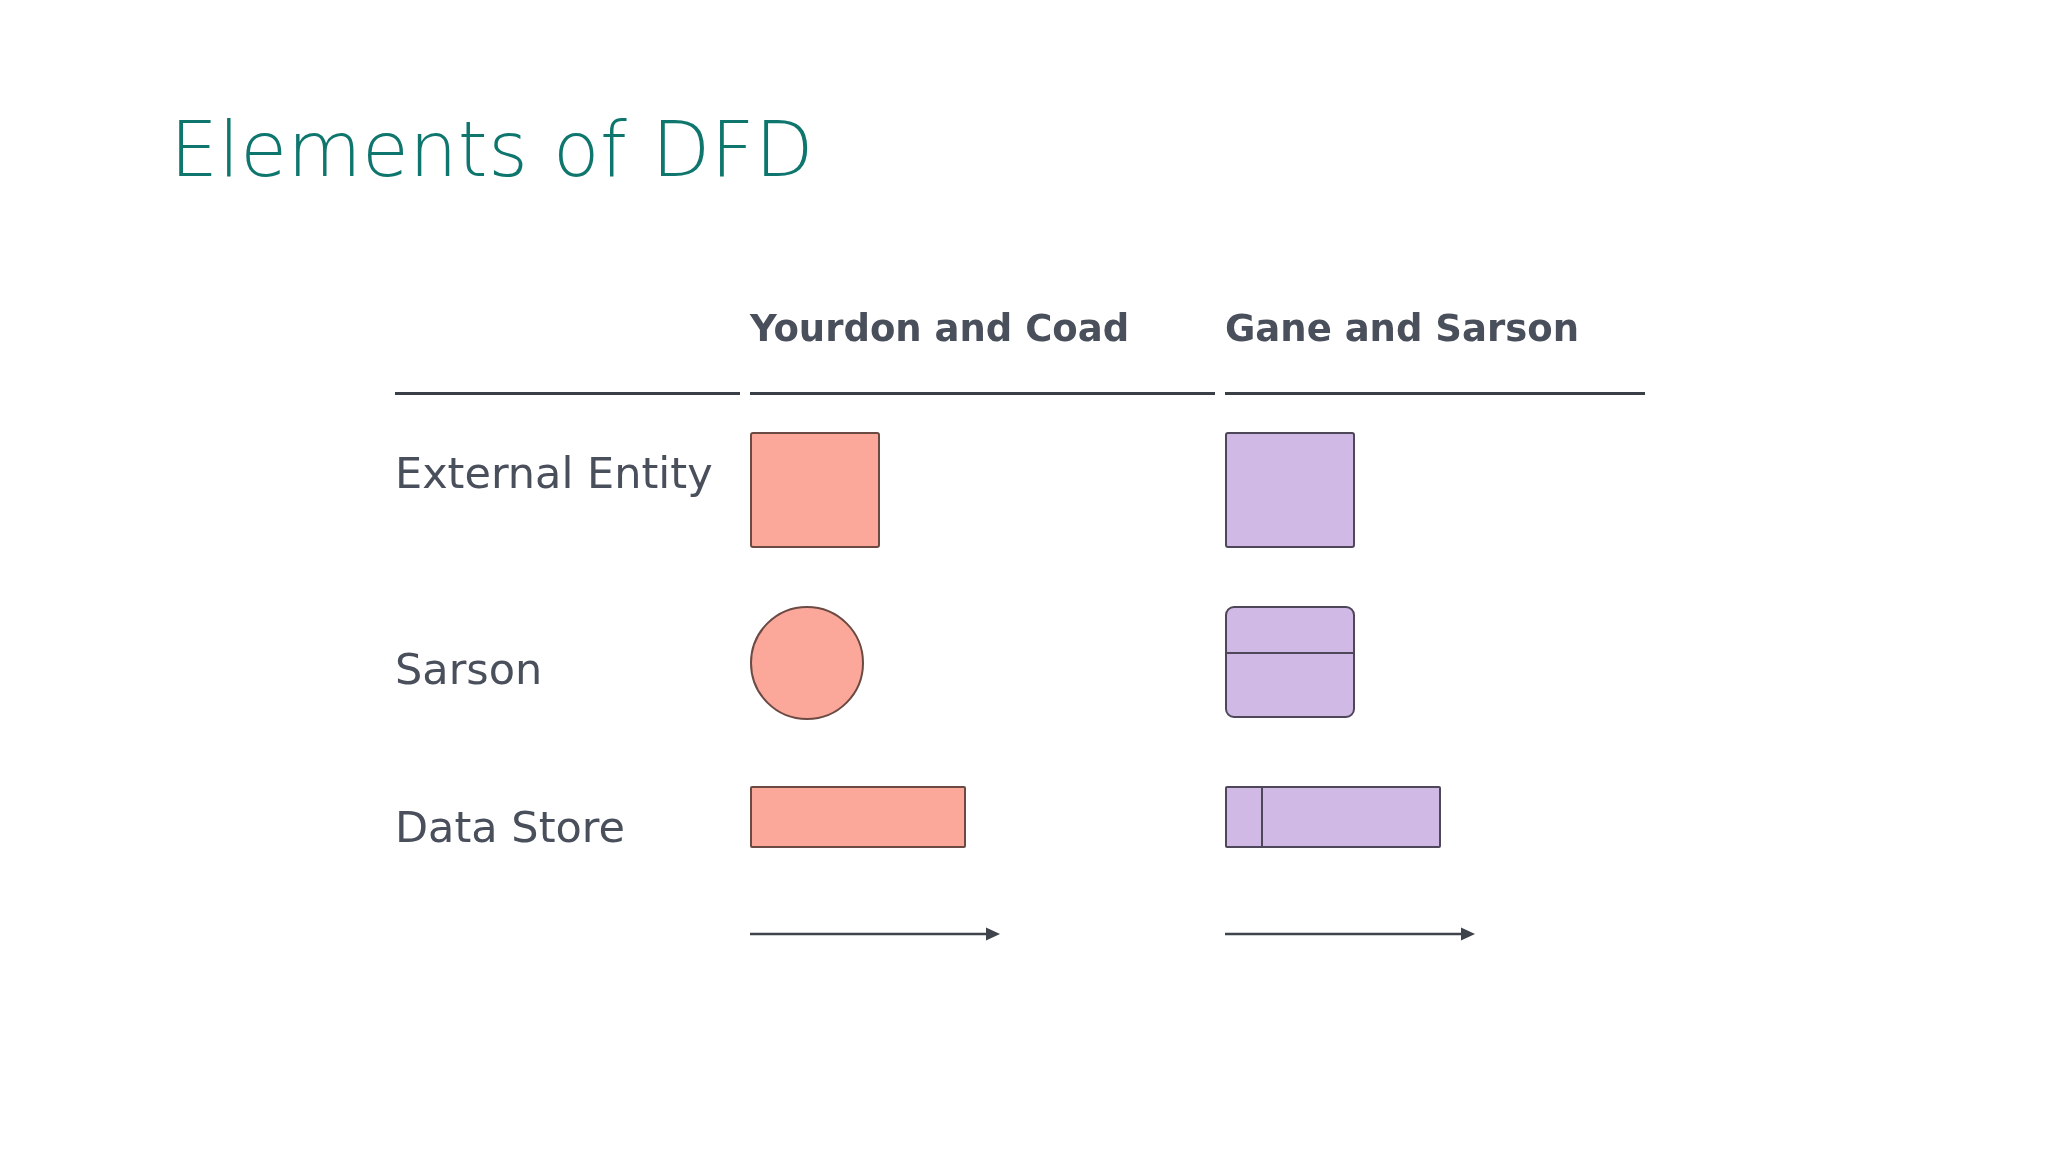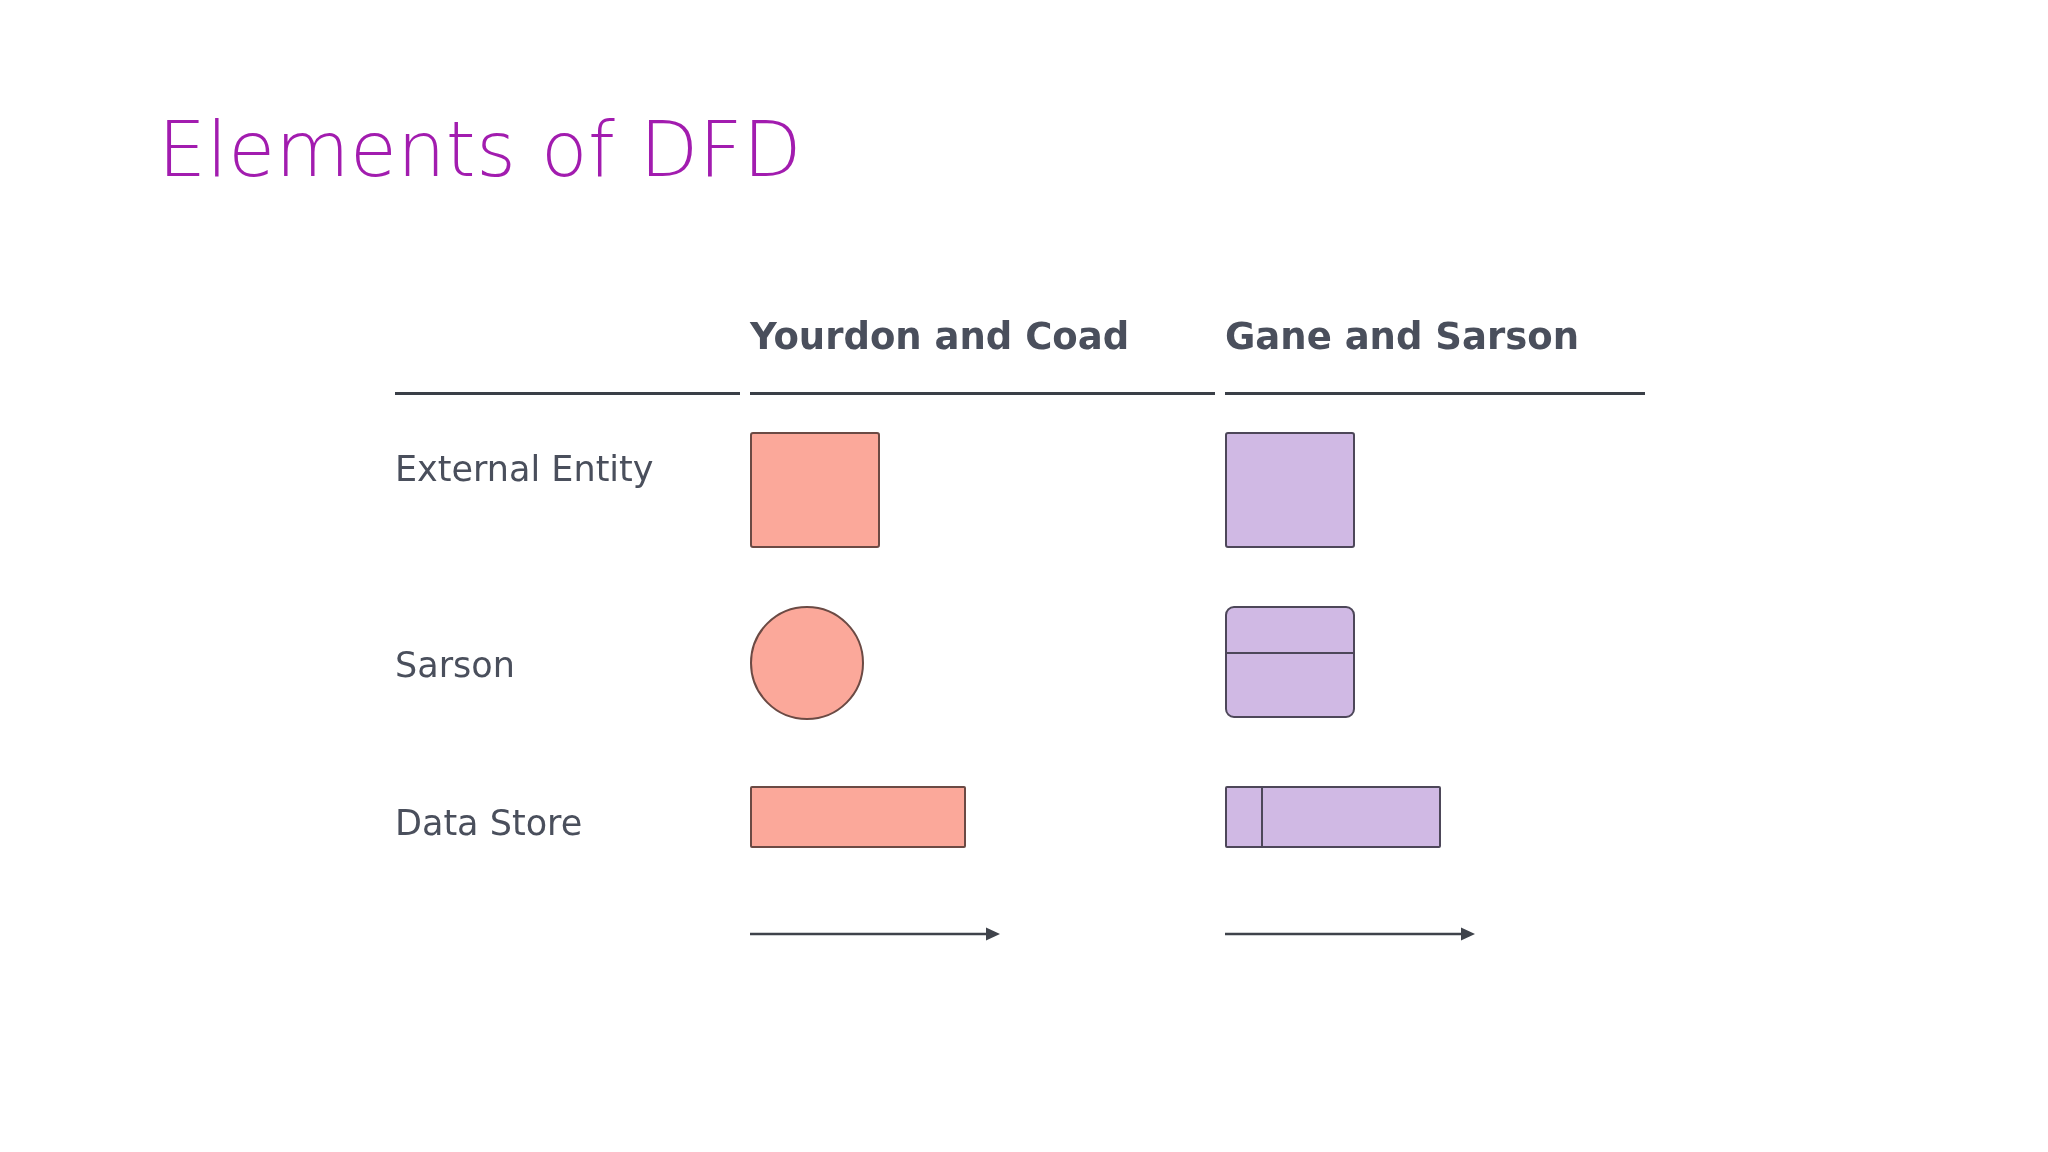--- a/index.html
+++ b/index.html
@@ -18,27 +18,27 @@
   .slide {
     position: relative;
     width: 2048px;
     height: 1152px;
     background: #ffffff;
   }
 
   
   .slide-title {
     position: absolute;
-    left: 158px;
+    left: 170px;
     top: 108px;
     font-family: "DejaVu Sans", sans-serif;
     font-size: 76px;
     font-weight: 300;
     letter-spacing: 0.5px;
-    color: #a21caf;
+    color: #0f766e;
     white-space: nowrap;
     line-height: 1.1;
   }
 
   
   .table {
     position: absolute;
     left: 395px;
     top: 310px;
     width: 1250px;
@@ -49,21 +49,21 @@
 
   .header-row {
     position: absolute;
     left: 0;
     top: 0;
     width: 100%;
     height: 72px;
   }
   .col-header {
     position: absolute;
-    top: 8px;
+    top: 0;
     font-family: "DejaVu Sans", sans-serif;
     font-size: 37px;
     font-weight: 600;
     color: #4a4f5c;
     white-space: nowrap;
     line-height: 1.05;
   }
 
   
   .rule {
@@ -85,21 +85,21 @@
   .row-ext   { top: 118px;  height: 150px; }
   .row-proc  { top: 290px;  height: 150px; }
   .row-store { top: 462px;  height: 130px; }
   .row-flow  { top: 600px;  height: 110px; }
 
   .row-label {
     position: absolute;
     left: 0px;
     width: 345px;
     font-family: "DejaVu Sans", sans-serif;
-    font-size: 35px;
+    font-size: 43px;
     font-weight: 400;
     color: #4a4f5c;
     white-space: nowrap;
     line-height: 1.1;
   }
   .row-ext   .row-label { top: 22px; }
   .row-proc  .row-label { top: 46px; }
   .row-store .row-label { top: 32px; }
   .row-flow  .row-label { top: 30px; }
 

